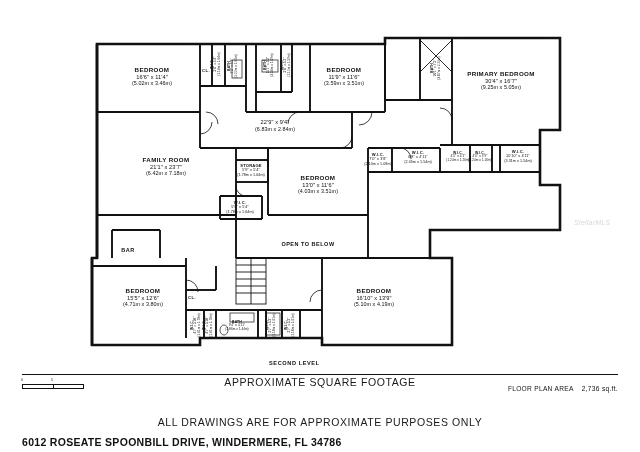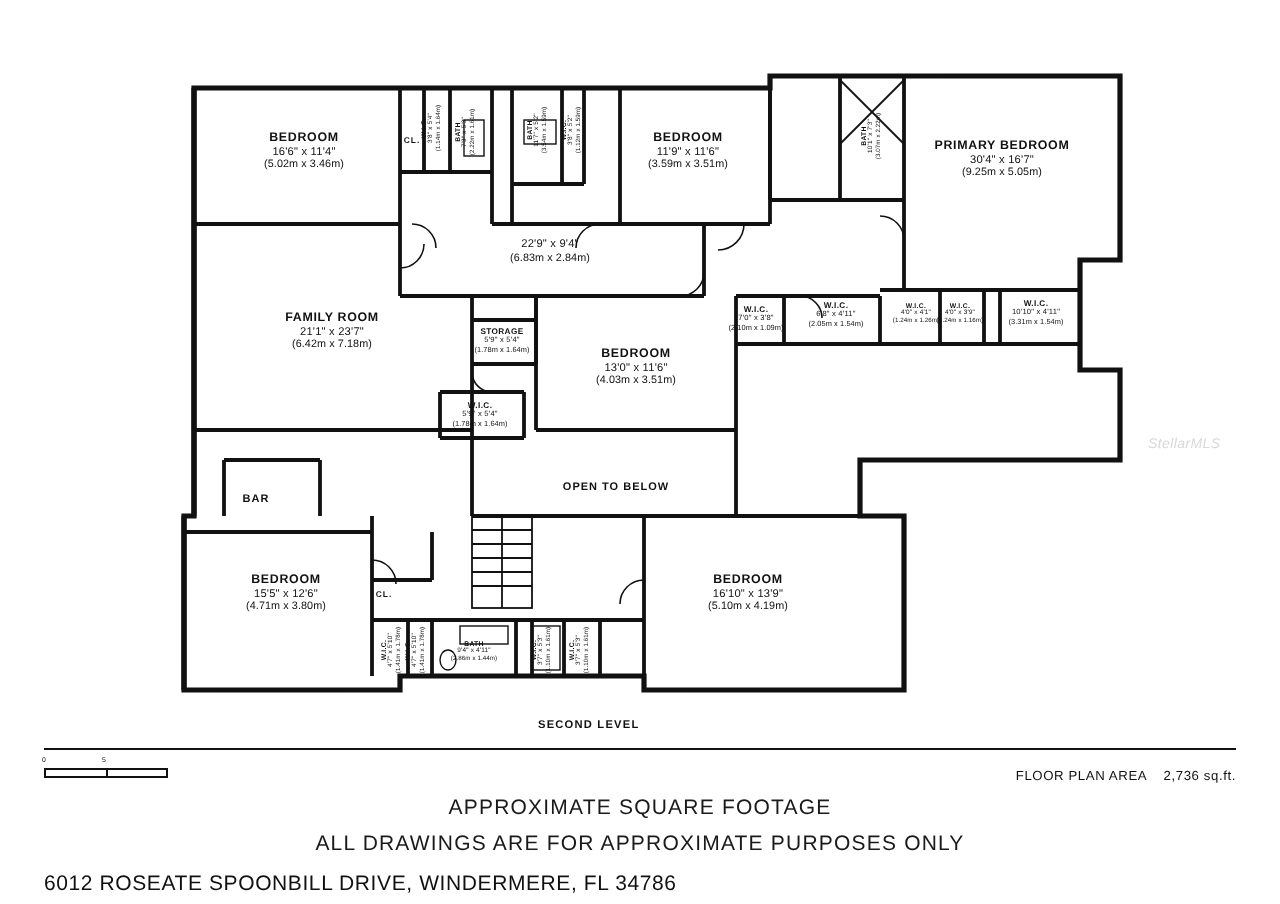--- a/index.html
+++ b/index.html
@@ -61,37 +61,37 @@
     letter-spacing: .5px;
     white-space: nowrap;
   }
   .footer {
     position: absolute;
     left: 0;
     width: 640px;
     text-align: center;
   }
   #f1 {
-    top: 398px;
+    top: 376px;
     font-size: 10.5px;
     letter-spacing: .6px;
     color: #1a1a1a;
   }
   #f2 {
     top: 416px;
     font-size: 10.5px;
     letter-spacing: .6px;
     color: #1a1a1a;
   }
   #addr {
     position: absolute;
     left: 22px;
     top: 436px;
     font-size: 10.5px;
-    font-weight: 400;
+    font-weight: 700;
     letter-spacing: .3px;
     color: #111;
   }
   #area {
     position: absolute;
     right: 22px;
     top: 385px;
     font-size: 6.6px;
     letter-spacing: .3px;
     color: #111;

